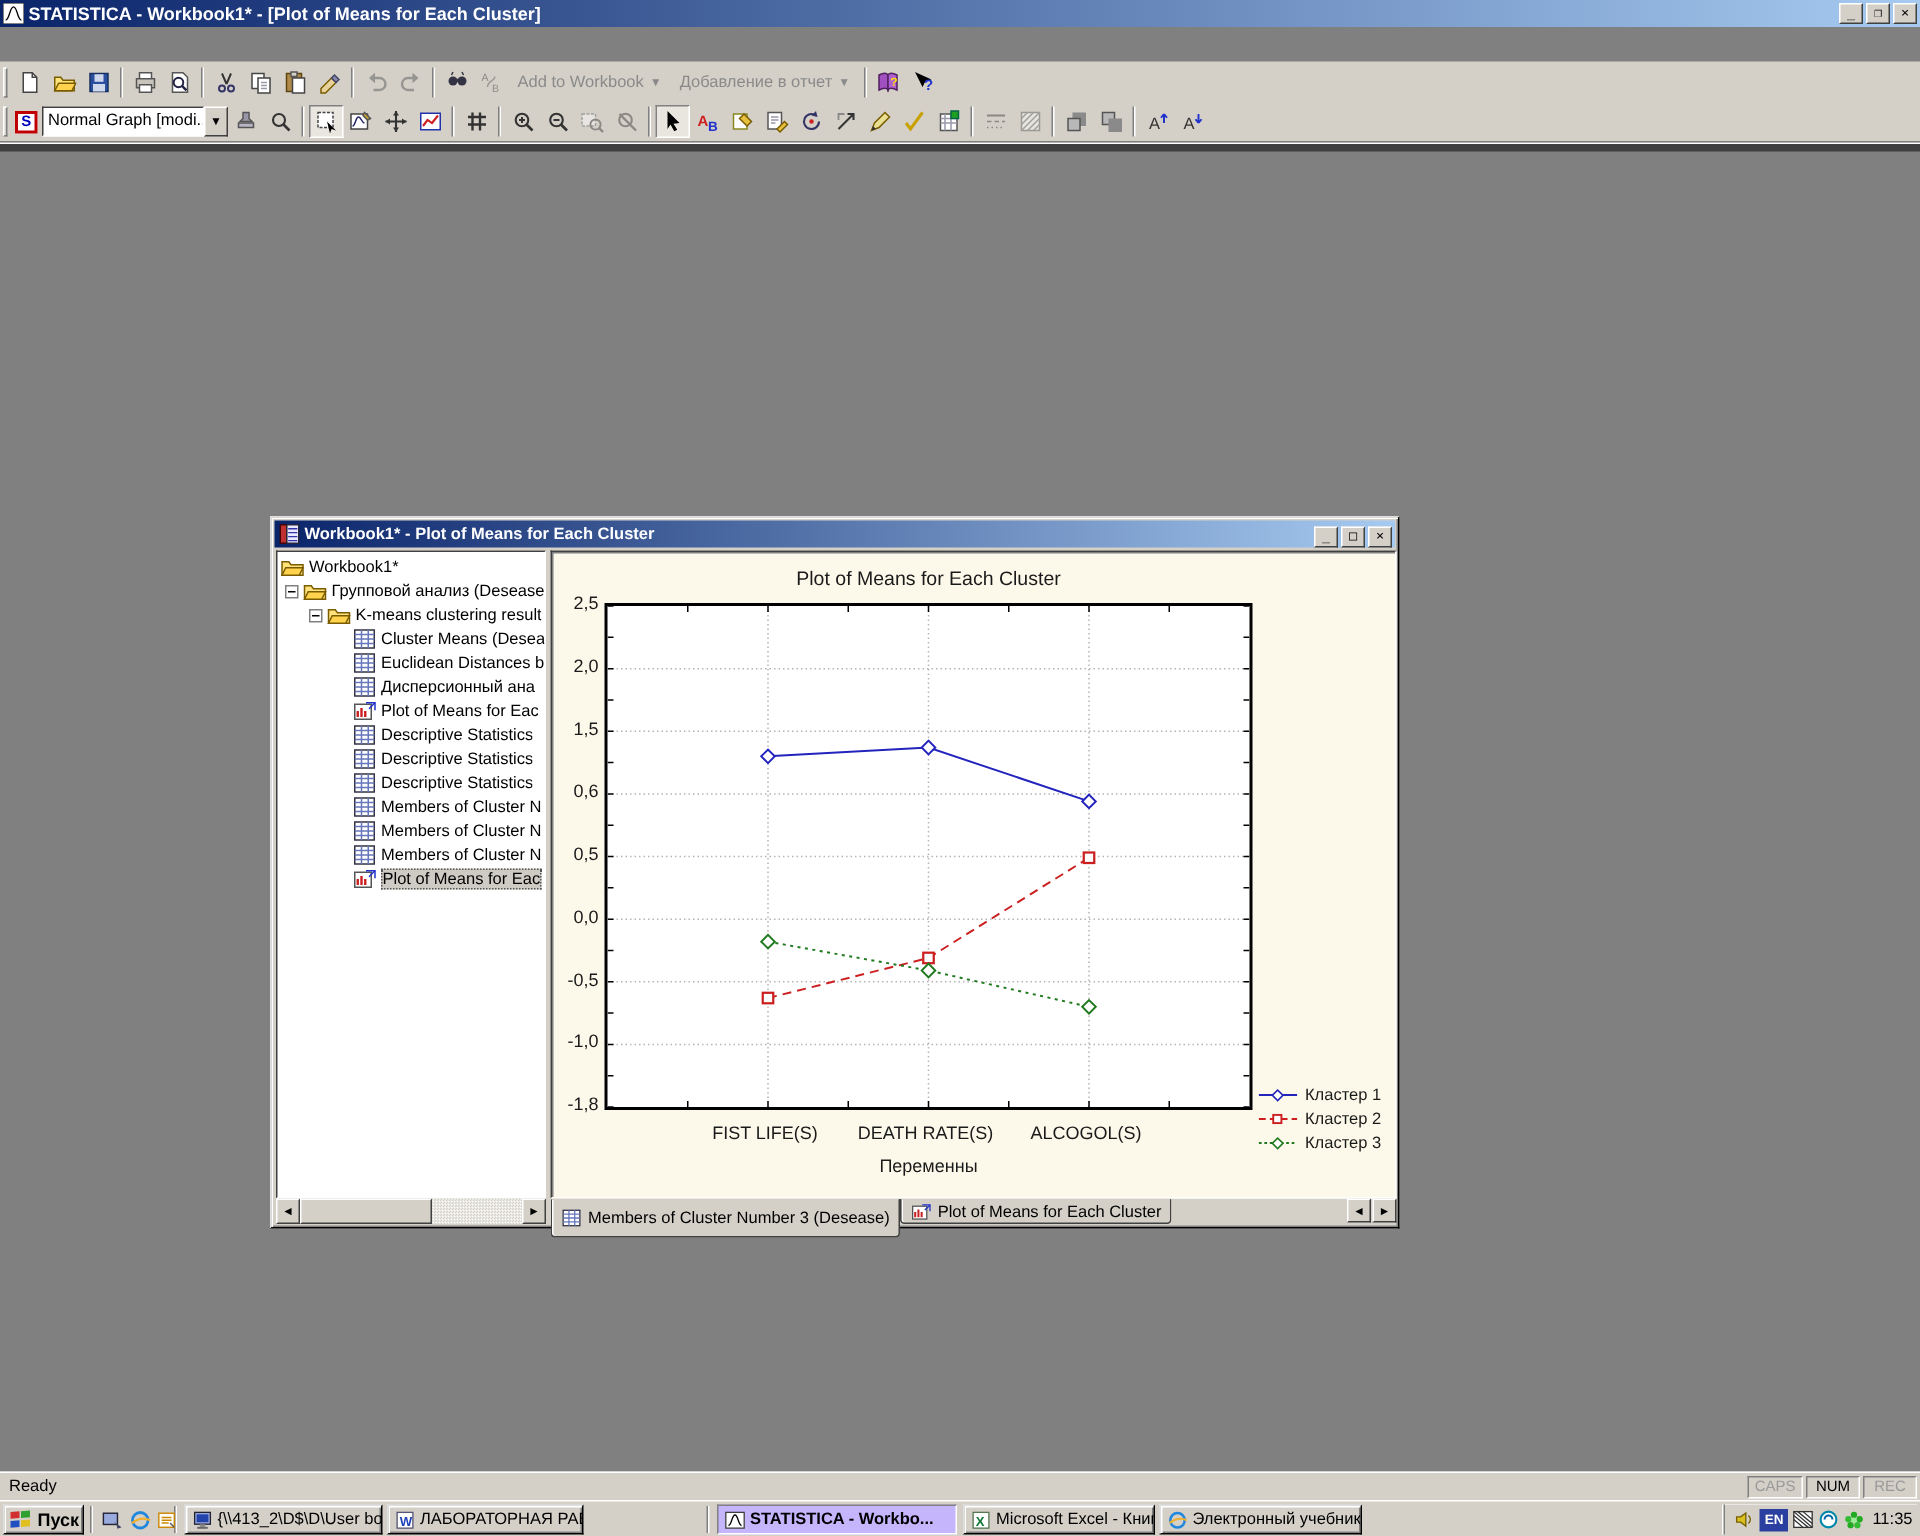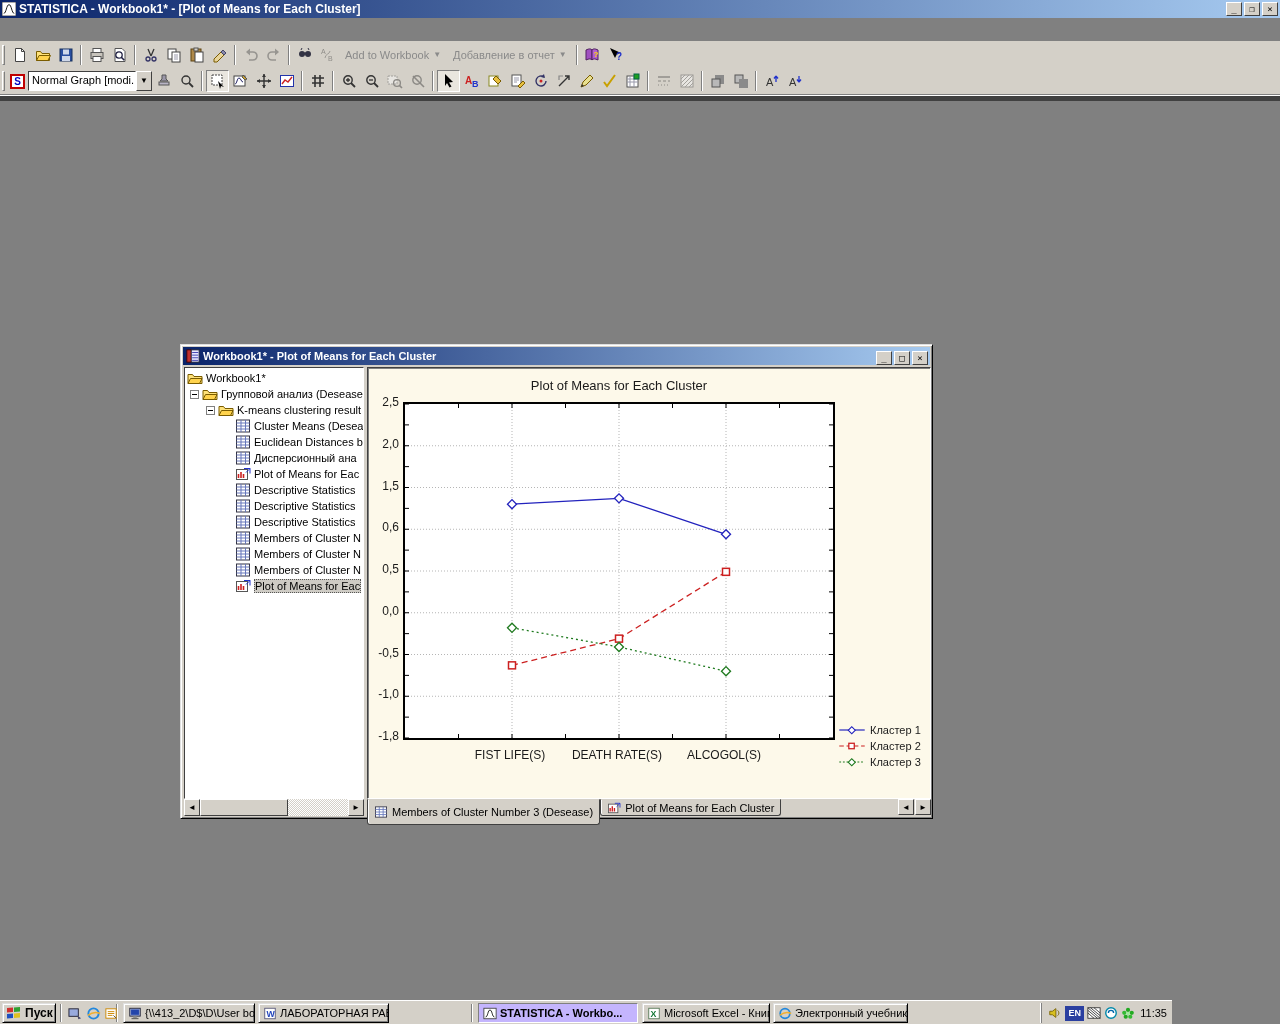--- a/index.html
+++ b/index.html
@@ -88,21 +88,21 @@
 
   
   #statusbar { position:absolute; left:0; top:981px; width:1280px; height:19px; background:#d4d0c8; border-top:1px solid #fff; display:flex; align-items:center; }
   #status-ready { padding-left:6px; font-size:11px; }
   #status-inds { margin-left:auto; display:flex; gap:2px; padding-right:2px; }
   .ind { min-width:36px; height:15px; text-align:center; font-size:10px; line-height:14px; padding:0 4px;
     border:1px solid; border-color:#808080 #fff #fff #808080; color:#9a9a9a; }
   .ind.on { color:#000; }
 
   
-  #taskbar { position:absolute; left:0; top:1000px; width:1172px; height:24px; background:#d4d0c8; border-top:1px solid #fff; }
+  #taskbar { position:absolute; left:0; top:1000px; width:1280px; height:24px; background:#d4d0c8; border-top:1px solid #fff; }
   #start-btn { position:absolute; left:2px; top:2px; width:54px; height:20px; display:flex; align-items:center; gap:3px; padding-left:3px; font-weight:bold; font-size:12px; }
   #start-btn svg { width:16px; height:14px; }
   .tb-vsep { position:absolute; top:3px; width:2px; height:18px; border-left:1px solid #808080; border-right:1px solid #fff; }
   .ql { position:absolute; top:3px; width:22px; height:18px; display:flex; align-items:center; justify-content:center; }
   .ql svg { width:15px; height:15px; }
   .taskbtn { position:absolute; top:2px; height:20px; display:flex; align-items:center; gap:3px; padding:0 4px; font-size:11px; white-space:nowrap; overflow:hidden; }
   .taskbtn svg { width:14px; height:13px; flex:0 0 auto; }
   .taskbtn.active { border-color:#808080 #fff #fff #808080; box-shadow:none; background:#c4b5fd; font-weight:bold; }
   #tray { position:absolute; right:1px; top:2px; height:20px; display:flex; align-items:center; gap:3px; padding:0 4px 0 6px; border-left:1px solid #808080; box-shadow:-1px 0 0 #fff; }
   #tray svg { width:14px; height:14px; }
@@ -739,20 +739,21 @@
               <div class="ytick" style="top: 233.75px;">0,0</div>
               <div class="ytick" style="top: 275.5px;">-0,5</div>
               <div class="ytick" style="top: 317.25px;">-1,0</div>
               <div class="ytick" style="top: 359px;">-1,8</div>
             </div>
           <div id="xticks">
               <div class="xtick" style="left: 70px;">FIST LIFE(S)</div>
               <div class="xtick" style="left: 177px;">DEATH RATE(S)</div>
               <div class="xtick" style="left: 284px;">ALCOGOL(S)</div>
             </div>
+          <div id="xaxis-title">Переменны</div>
           <div id="legend">
               <div class="leg-row">
                 <svg viewBox="0 0 28 11">
                   <line x1="0" x2="28" y1="5.5" y2="5.5" stroke="#2323bd" stroke-width="1.3"></line>
                   <rect x="11" y="3" width="5.5" height="5.5" fill="#fff" stroke="#2323bd" stroke-width="1.2" transform="rotate(45 13.75 5.75)"></rect>
                 </svg>
                 <span class="leg-label">Кластер 1</span>
               </div>
               <div class="leg-row">
                 <svg viewBox="0 0 28 11">
@@ -795,20 +796,28 @@
           </span>
           <span id="tab-scroll">
           <span class="scr-btn" style="height:16px;">◄</span>
           <span class="scr-btn" style="height:16px;">►</span>
         </span>
       </div>
     </div>
 
   </div>
 
+  <div id="statusbar">
+    <span id="status-ready">Ready</span>
+    <span id="status-inds">
+        <span class="ind">CAPS</span>
+        <span class="ind on">NUM</span>
+        <span class="ind">REC</span>
+      </span>
+  </div>
 
   <div id="taskbar">
     <div id="start-btn" class="bevel">
       <svg viewBox="0 0 16 14">
           <rect x="1" y="2" width="6" height="4.5" fill="#d03030" transform="skewY(-4)"></rect>
           <rect x="8" y="2" width="6" height="4.5" fill="#30a030" transform="skewY(-4)"></rect>
           <rect x="1" y="8" width="6" height="4.5" fill="#2050c0" transform="skewY(-4)"></rect>
           <rect x="8" y="8" width="6" height="4.5" fill="#e0c020" transform="skewY(-4)"></rect>
         </svg>
       <span>Пуск</span>

